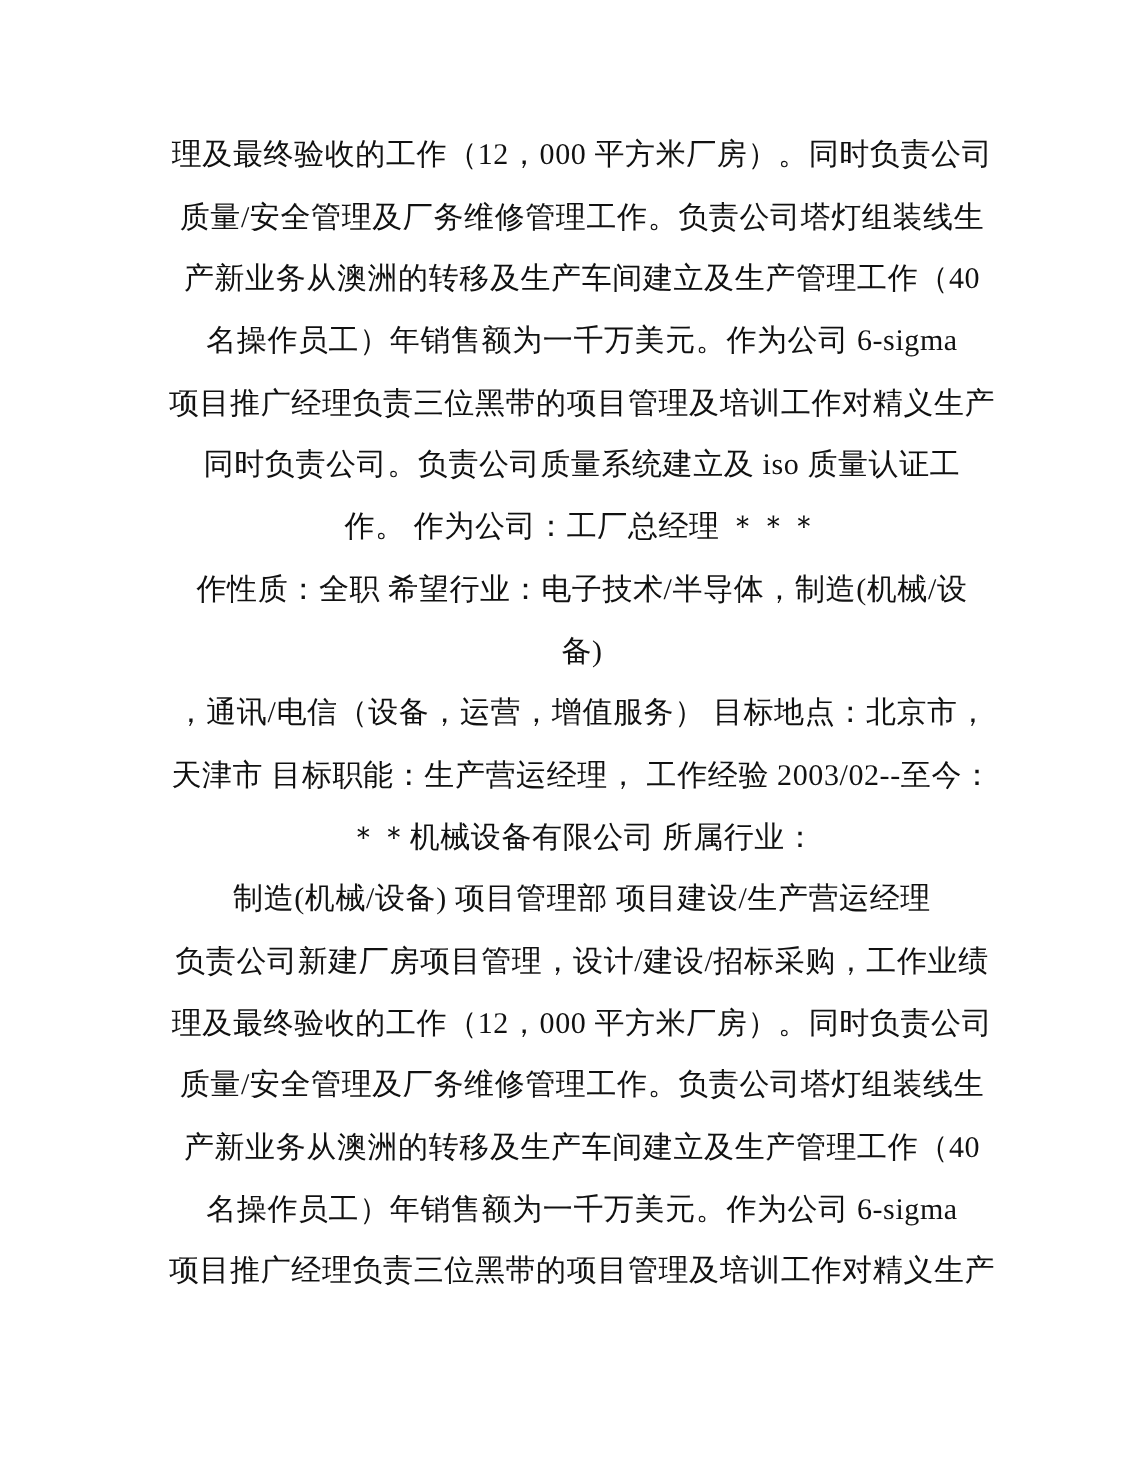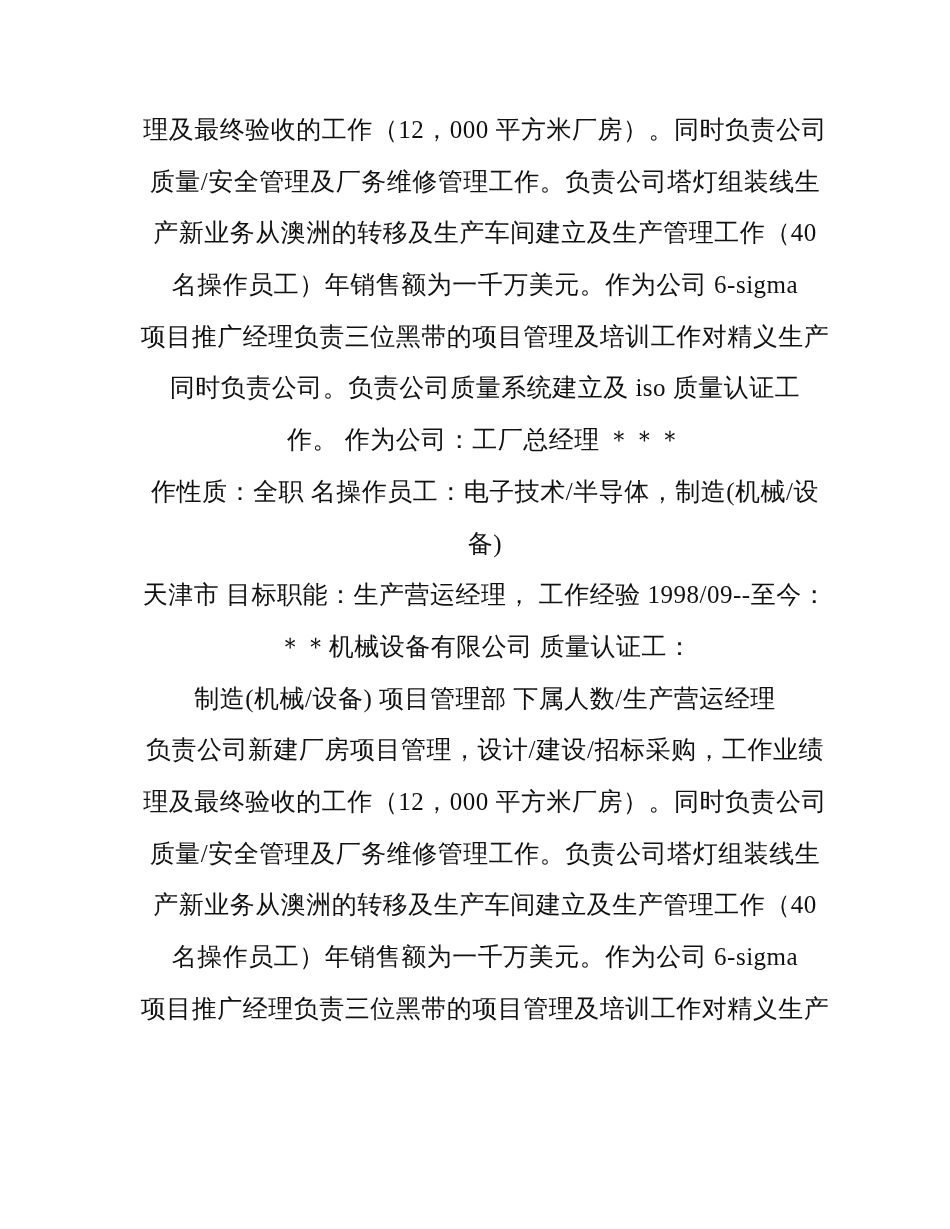--- a/index.html
+++ b/index.html
@@ -44,25 +44,26 @@
 
 <div class="page">
   <div class="text-block">
     <div class="line">理及最终验收的工作（12，000 平方米厂房）。同时负责公司</div>
     <div class="line">质量/安全管理及厂务维修管理工作。负责公司塔灯组装线生</div>
     <div class="line">产新业务从澳洲的转移及生产车间建立及生产管理工作（40</div>
     <div class="line">名操作员工）年销售额为一千万美元。作为公司 6-sigma</div>
     <div class="line">项目推广经理负责三位黑带的项目管理及培训工作对精义生产</div>
     <div class="line">同时负责公司。负责公司质量系统建立及 iso 质量认证工</div>
     <div class="line">作。 作为公司：工厂总经理 ＊＊＊</div>
-    <div class="line">作性质：全职 名操作员工：电子技术/半导体，制造(机械/设</div>
+    <div class="line">作性质：全职 希望行业：电子技术/半导体，制造(机械/设</div>
     <div class="line">备)</div>
-    <div class="line">天津市 目标职能：生产营运经理， 工作经验 1998/09--至今：</div>
-    <div class="line">＊＊机械设备有限公司 质量认证工：</div>
-    <div class="line">制造(机械/设备) 项目管理部 下属人数/生产营运经理</div>
+    <div class="line">，通讯/电信（设备，运营，增值服务） 目标地点：北京市，</div>
+    <div class="line">天津市 目标职能：生产营运经理， 工作经验 2003/02--至今：</div>
+    <div class="line">＊＊机械设备有限公司 所属行业：</div>
+    <div class="line">制造(机械/设备) 项目管理部 项目建设/生产营运经理</div>
     <div class="line">负责公司新建厂房项目管理，设计/建设/招标采购，工作业绩</div>
     <div class="line">理及最终验收的工作（12，000 平方米厂房）。同时负责公司</div>
     <div class="line">质量/安全管理及厂务维修管理工作。负责公司塔灯组装线生</div>
     <div class="line">产新业务从澳洲的转移及生产车间建立及生产管理工作（40</div>
     <div class="line">名操作员工）年销售额为一千万美元。作为公司 6-sigma</div>
     <div class="line">项目推广经理负责三位黑带的项目管理及培训工作对精义生产</div>
   </div>
 </div>
 
 </body></html>

